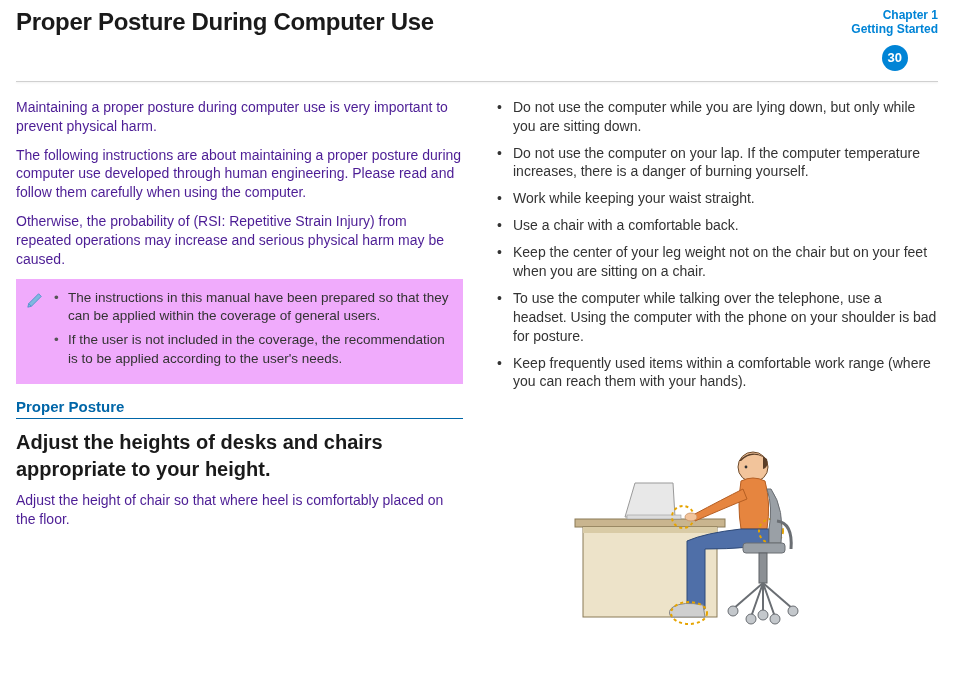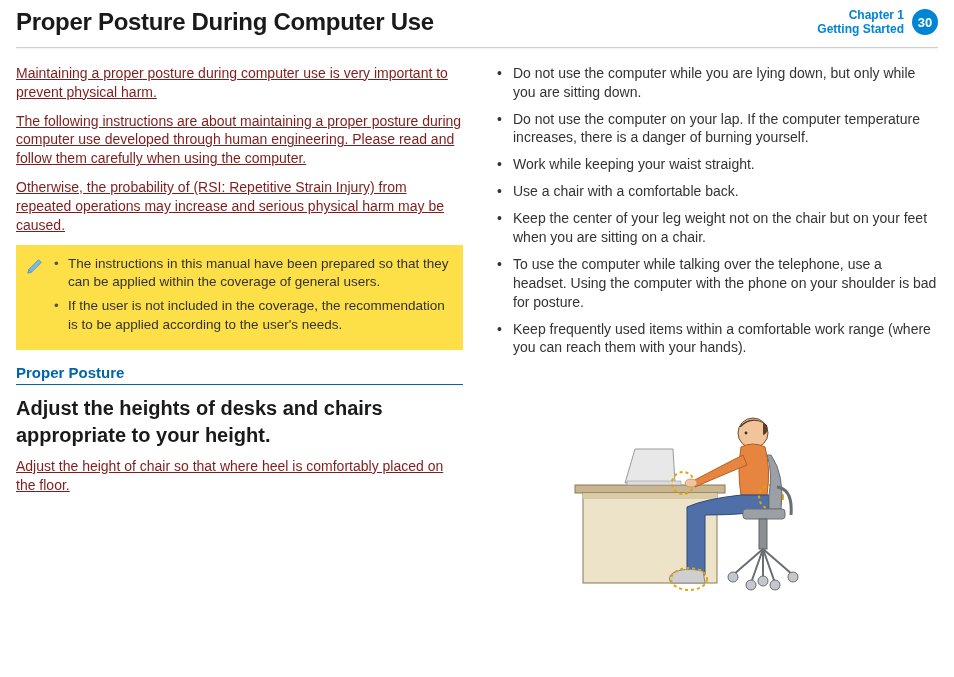--- a/index.html
+++ b/index.html
@@ -23,20 +23,21 @@
   .page-title {
     font-size: 24px;
     font-weight: 700;
     color: #1a1a1a;
     letter-spacing: -0.3px;
   }
   .chapter-block {
     display: flex;
     align-items: center;
     gap: 8px;
+    flex-direction: column;
   }
   .chapter-text {
     text-align: right;
     font-size: 12px;
     line-height: 1.2;
     color: #0084d6;
     font-weight: 600;
   }
   .page-badge {
     background: #0084d6;
@@ -62,25 +63,24 @@
     padding: 10px 16px 0 16px;
   }
   .col {
     flex: 1;
     min-width: 0;
   }
   .para {
     font-size: 14px;
     line-height: 1.35;
     margin-bottom: 10px;
-    color: #7f1d1d;
-    text-decoration: underline;
+    color: #4c1d95;
   }
   .note-box {
-    background: #fde047;
+    background: #f0abfc;
     padding: 10px 12px 10px 38px;
     position: relative;
     font-size: 13.5px;
     line-height: 1.35;
     color: #333;
     margin-top: 6px;
     margin-bottom: 14px;
   }
   .note-icon {
     position: absolute;

